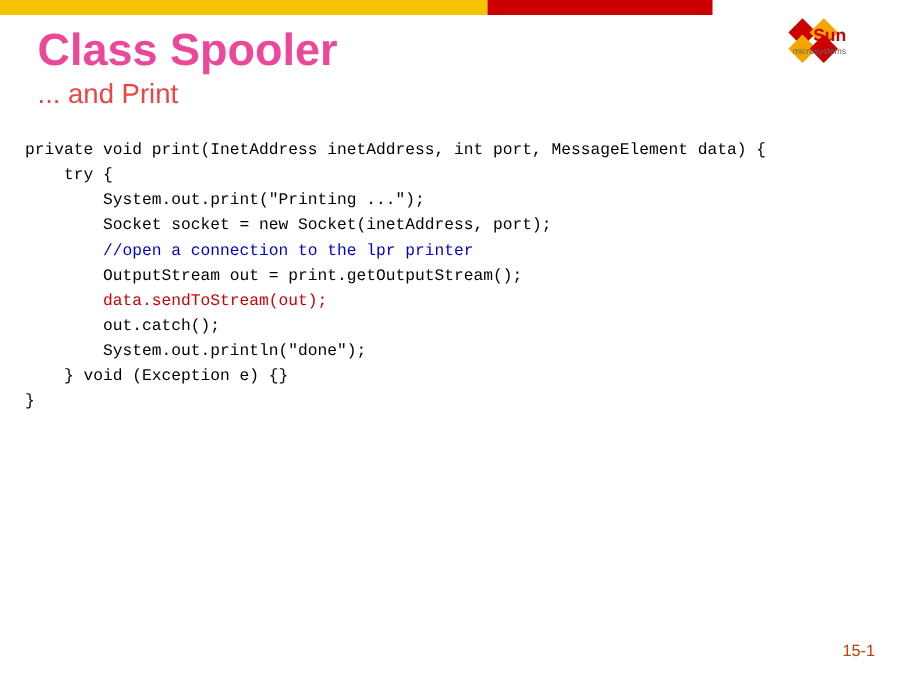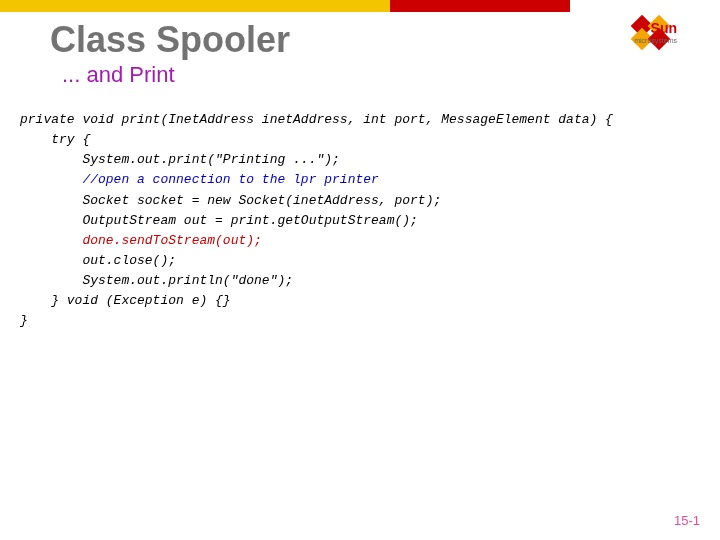--- a/index.html
+++ b/index.html
@@ -58,65 +58,62 @@
     
     .title-section {
       position: absolute;
       top: 20px;
       left: 30px;
     }
 
     .title-main {
       font-size: 36px;
       font-weight: bold;
-      color: #737373;
+      color: #ec4899;
       line-height: 1.1;
-      margin-left: 20px;
     }
 
     .title-sub {
       font-size: 22px;
-      color: #a21caf;
+      color: #ef4444;
       font-weight: normal;
       margin-top: 2px;
-      margin-left: 32px;
     }
 
     
     .code-section {
       position: absolute;
       top: 110px;
       left: 20px;
       right: 20px;
       font-family: 'Courier New', Courier, monospace;
       font-size: 13px;
       line-height: 1.55;
       color: #000000;
     }
 
     .code-line {
       white-space: pre;
-      font-style: italic;
     }
 
     .code-comment {
       color: #0000cc;
     }
 
     .code-highlight {
       color: #cc0000;
     }
 
     
     .page-number {
       position: absolute;
       bottom: 12px;
       right: 20px;
       font-size: 13px;
-      color: #ec4899;
+      color: #c2410c;
       font-family: Arial, Helvetica, sans-serif;
     }
   </style>
 </head>
 <body>
 
 <div class="top-bar-yellow"></div>
 
 <div class="top-bar-red"></div>
 
@@ -136,23 +133,23 @@
 
 <div class="title-section">
   <div class="title-main">Class Spooler</div>
   <div class="title-sub">... and Print</div>
 </div>
 
 <div class="code-section" id="code-container">
 <div class="code-line">private void print(InetAddress inetAddress, int port, MessageElement data) {</div>
     <div class="code-line">    try {</div>
     <div class="code-line">        System.out.print("Printing ...");</div>
+    <div class="code-line">        Socket socket = new Socket(inetAddress, port);</div>
     <div class="code-line code-comment">        //open a connection to the lpr printer</div>
-    <div class="code-line">        Socket socket = new Socket(inetAddress, port);</div>
     <div class="code-line">        OutputStream out = print.getOutputStream();</div>
-    <div class="code-line code-highlight">        done.sendToStream(out);</div>
-    <div class="code-line">        out.close();</div>
+    <div class="code-line code-highlight">        data.sendToStream(out);</div>
+    <div class="code-line">        out.catch();</div>
     <div class="code-line">        System.out.println("done");</div>
     <div class="code-line">    } void (Exception e) {}</div>
     <div class="code-line">}</div>
   </div>
 
 <div class="page-number">15-1</div>
 
 </body></html>

